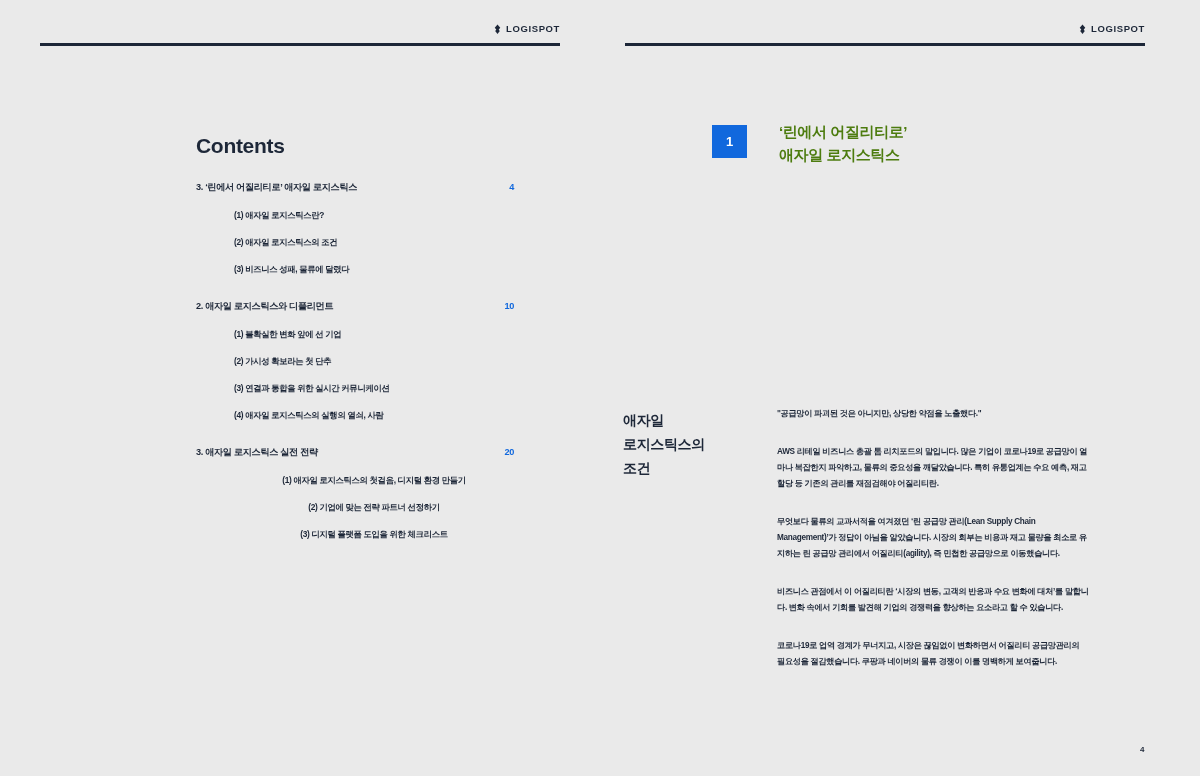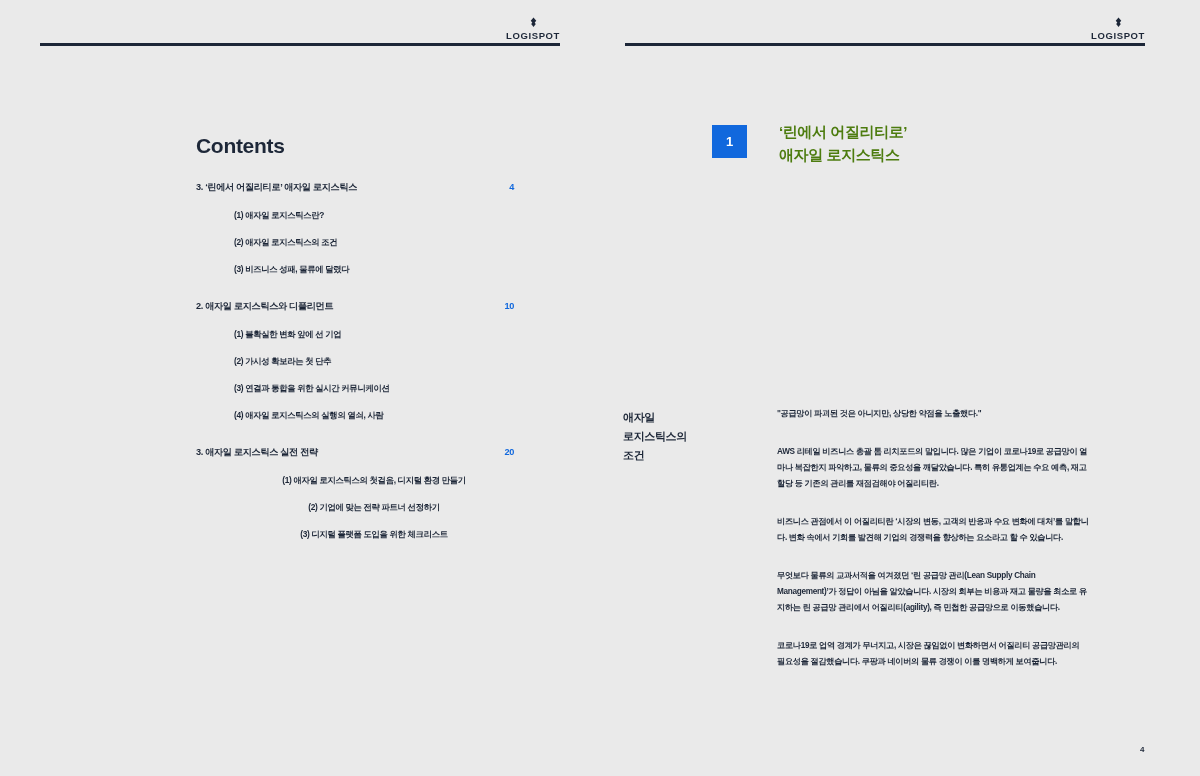--- a/index.html
+++ b/index.html
@@ -38,21 +38,20 @@
     justify-content: flex-end;
     height: 22px;
   }
   .hdr-left  { left: 40px;  right: 40px; }
   .hdr-right { left: 25px;  right: 55px; }
 
   .logo {
     display: flex;
     align-items: center;
     gap: 3px;
-    flex-direction: column;
   }
   .logo-mark {
     width: 11px;
     height: 11px;
     display: block;
   }
   .logo-text {
     font-size: 9.5px;
     font-weight: bold;
     letter-spacing: 0.6px;
@@ -135,21 +134,21 @@
     font-weight: bold;
     line-height: 1.55;
     letter-spacing: -0.4px;
     color: #4d7c0f;
   }
   .section-label {
     position: absolute;
     left: 623px;
     top: 408px;
     width: 120px;
-    font-size: 11px;
+    font-size: 14px;
     font-weight: bold;
     line-height: 1.72;
     letter-spacing: -0.35px;
     color: #1d2738;
   }
   .body-col {
     position: absolute;
     left: 777px;
     top: 406px;
     width: 312px;
@@ -255,18 +254,18 @@
 
 <div class="section-label">
   <div>애자일</div>
   <div>로지스틱스의</div>
   <div>조건</div>
 </div>
 
 <div class="body-col">
   <p>"공급망이 파괴된 것은 아니지만, 상당한 약점을 노출했다."</p>
   <p>AWS 리테일 비즈니스 총괄 톰 리치포드의 말입니다. 많은 기업이 코로나19로 공급망이 얼마나 복잡한지 파악하고, 물류의 중요성을 깨달았습니다. 특히 유통업계는 수요 예측, 재고 할당 등 기존의 관리를 재점검해야 어질리티란.</p>
+  <p>무엇보다 물류의 교과서적을 여겨졌던 ‘린 공급망 관리(Lean Supply Chain Management)’가 정답이 아님을 알았습니다. 시장의 회부는 비용과 재고 물량을 최소로 유지하는 린 공급망 관리에서 어질리티(agility), 즉 민첩한 공급망으로 이동했습니다.</p>
   <p>비즈니스 관점에서 이 어질리티란 ‘시장의 변동, 고객의 반응과 수요 변화에 대처’를 말합니다. 변화 속에서 기회를 발견해 기업의 경쟁력을 향상하는 요소라고 할 수 있습니다.</p>
-  <p>무엇보다 물류의 교과서적을 여겨졌던 ‘린 공급망 관리(Lean Supply Chain Management)’가 정답이 아님을 알았습니다. 시장의 회부는 비용과 재고 물량을 최소로 유지하는 린 공급망 관리에서 어질리티(agility), 즉 민첩한 공급망으로 이동했습니다.</p>
   <p>코로나19로 업역 경계가 무너지고, 시장은 끊임없이 변화하면서 어질리티 공급망관리의 필요성을 절감했습니다. 쿠팡과 네이버의 물류 경쟁이 이를 명백하게 보여줍니다.</p>
 </div>
 
 <div class="folio">4</div>
 
 </body></html>

